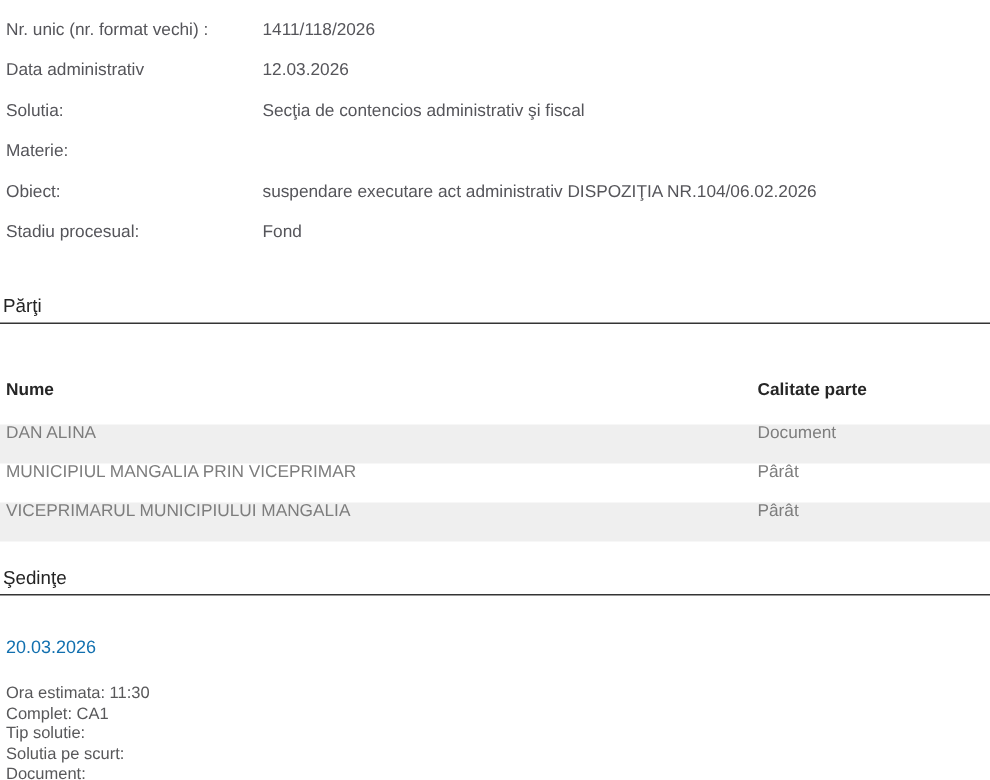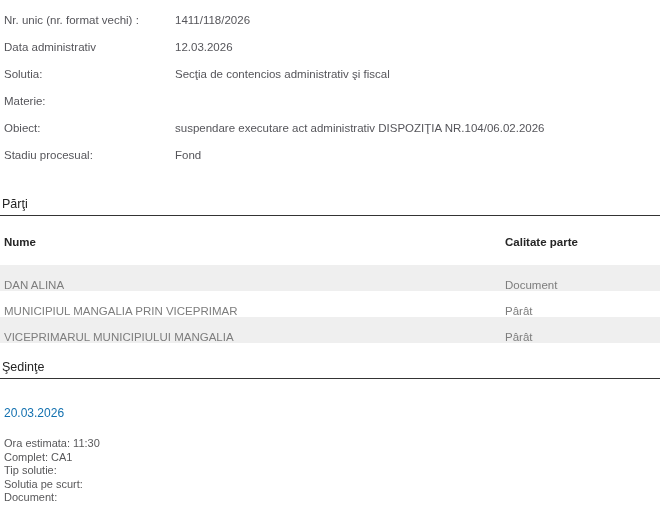--- a/index.html
+++ b/index.html
@@ -27,23 +27,23 @@
   .section-rule {
     border: 0;
     border-top: 1px solid #343434;
     width: 660px;
     margin-left: -4px;
   }
   .sect-parti { margin-top: 29px; }
   .sect-sedinte { margin-top: 17px; }
 
   
-  .ptable { margin-top: 13px; width: 656px; }
+  .ptable { margin-top: 31px; width: 656px; }
   .ptable-header { display: flex; height: 26px; align-items: center; margin-bottom: 10px; }
-  .ptable-row { display: flex; height: 26px; align-items: flex-end; width: 660px; margin-left: -4px; padding-left: 4px; }
+  .ptable-row { display: flex; height: 26px; align-items: flex-start; width: 660px; margin-left: -4px; padding-left: 4px; }
   .ptable-row.odd { background: #efefef; }
   .col-name { width: 501px; flex: 0 0 501px; }
   .ptable-header .col-name, .ptable-header .col-quality {
     font-weight: bold; font-size: 11.5px; color: #262626;
   }
   .ptable-row .col-name, .ptable-row .col-quality {
     font-size: 11.5px; color: #7d7d7d; white-space: nowrap;
   }
 
   

